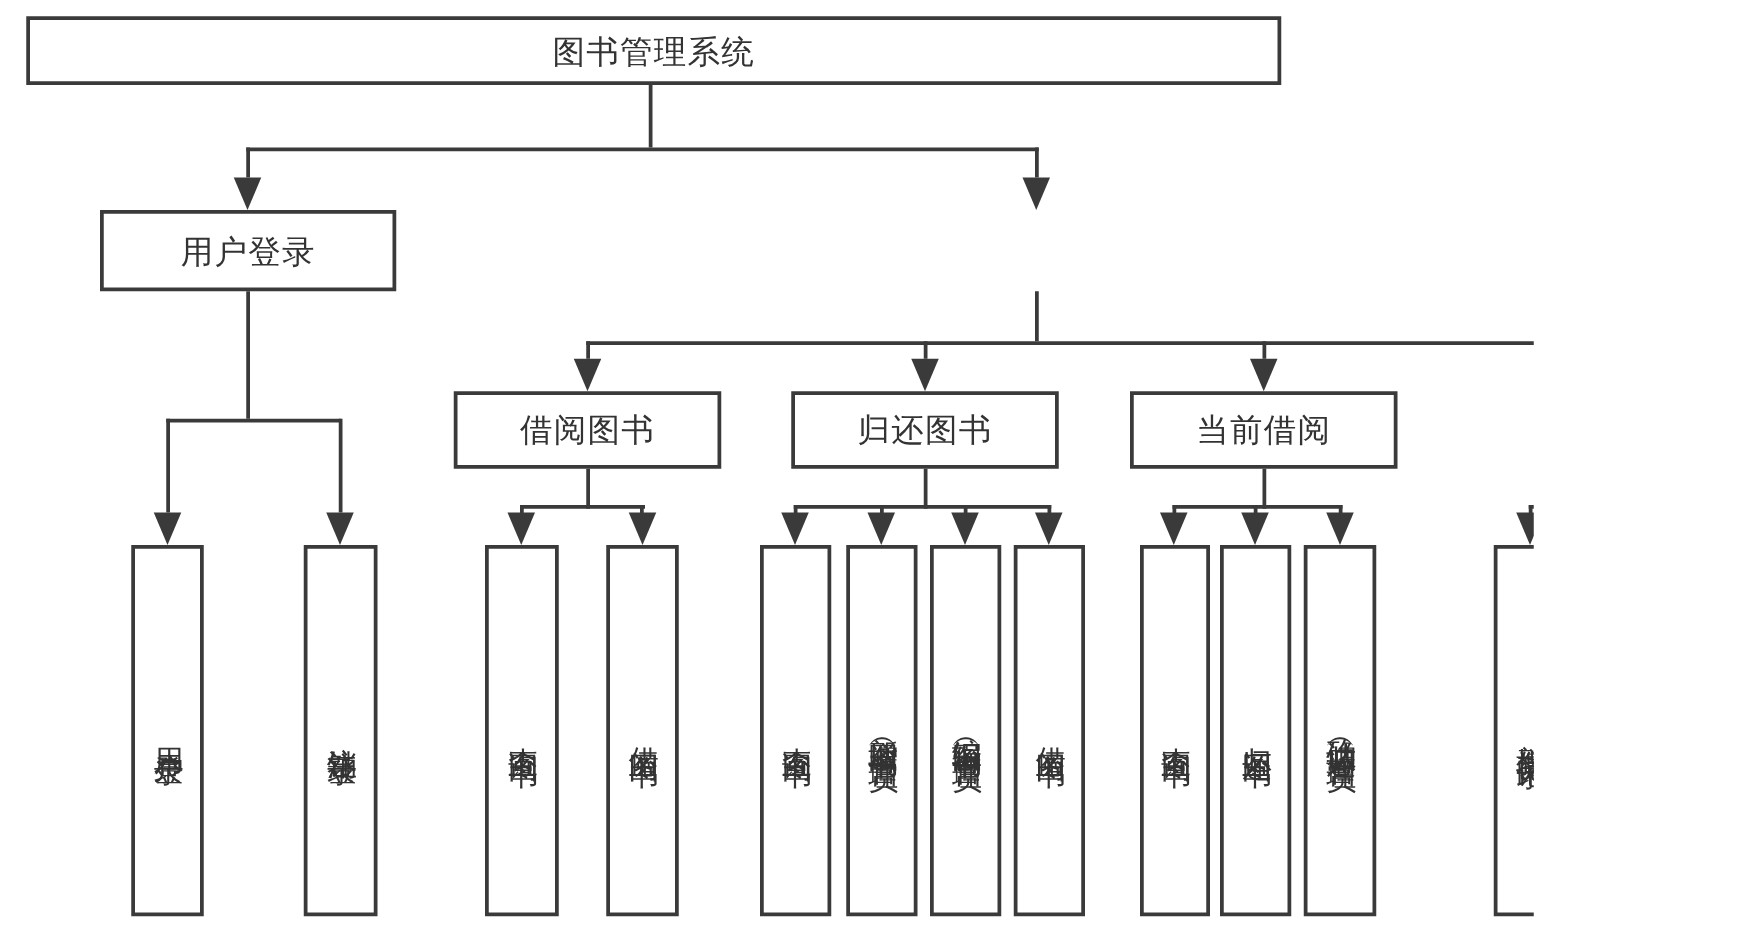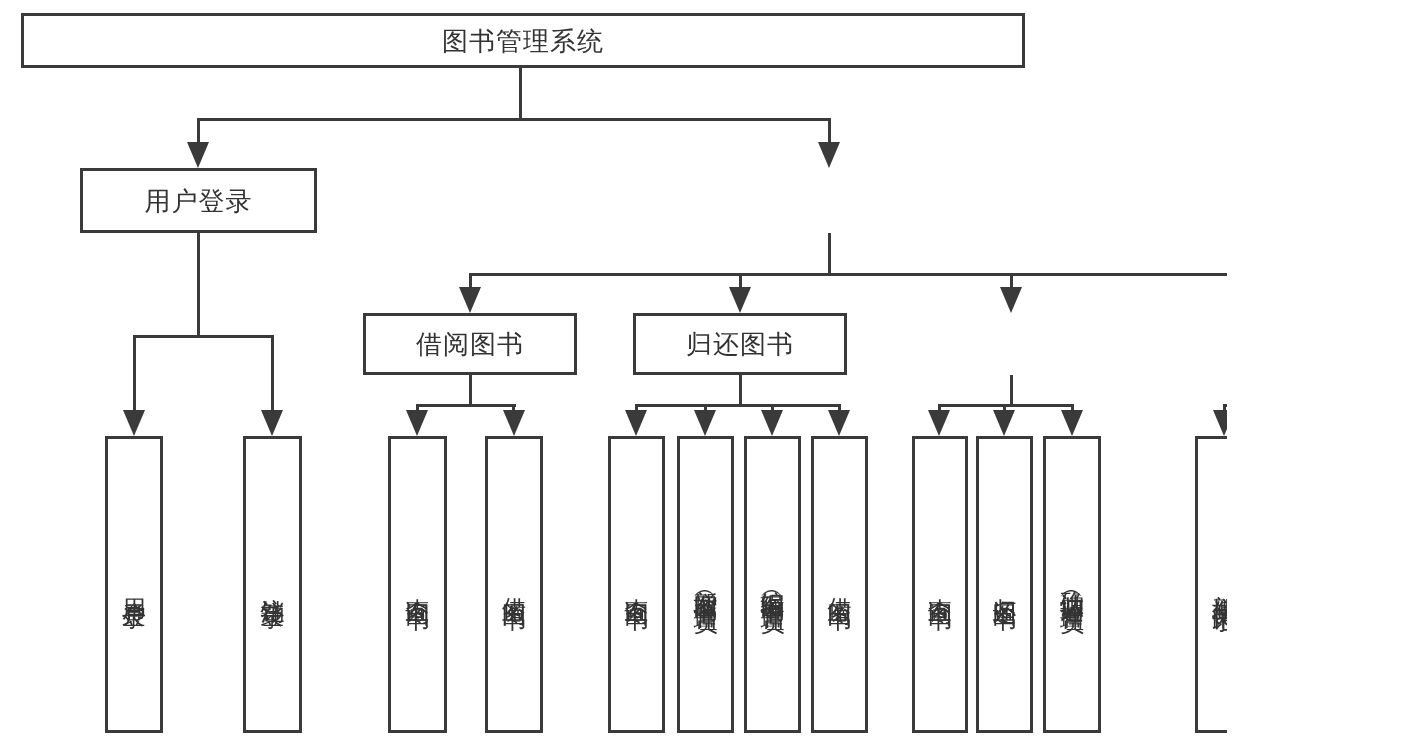--- a/index.html
+++ b/index.html
@@ -39,20 +39,21 @@
 <body>
 
 <div class="canvas">
 
   <div class="node" style="left:21px;top:13px;width:1004px;height:55px">图书管理系统</div>
 
   <div class="node" style="left:80px;top:168px;width:237px;height:65px">用户登录</div>
 
   <div class="node" style="left:363px;top:313px;width:214px;height:62px">借阅图书</div>
   <div class="node" style="left:633px;top:313px;width:214px;height:62px">归还图书</div>
+  <div class="node" style="left:904px;top:313px;width:214px;height:62px">当前借阅</div>
 
   <div class="node leaf" style="left:105px;top:436px;width:58px;height:297px">用户登录</div>
   <div class="node leaf" style="left:243px;top:436px;width:59px;height:297px">注销登录</div>
 
   <div class="node leaf" style="left:388px;top:436px;width:59px;height:297px">查询图书</div>
   <div class="node leaf" style="left:485px;top:436px;width:58px;height:297px">借阅图书</div>
 
   <div class="node leaf" style="left:608px;top:436px;width:57px;height:297px">查询图书</div>
   <div class="node leaf" style="left:677px;top:436px;width:57px;height:297px">新增图书（管理员）</div>
   <div class="node leaf" style="left:744px;top:436px;width:57px;height:297px">编辑图书（管理员）</div>

